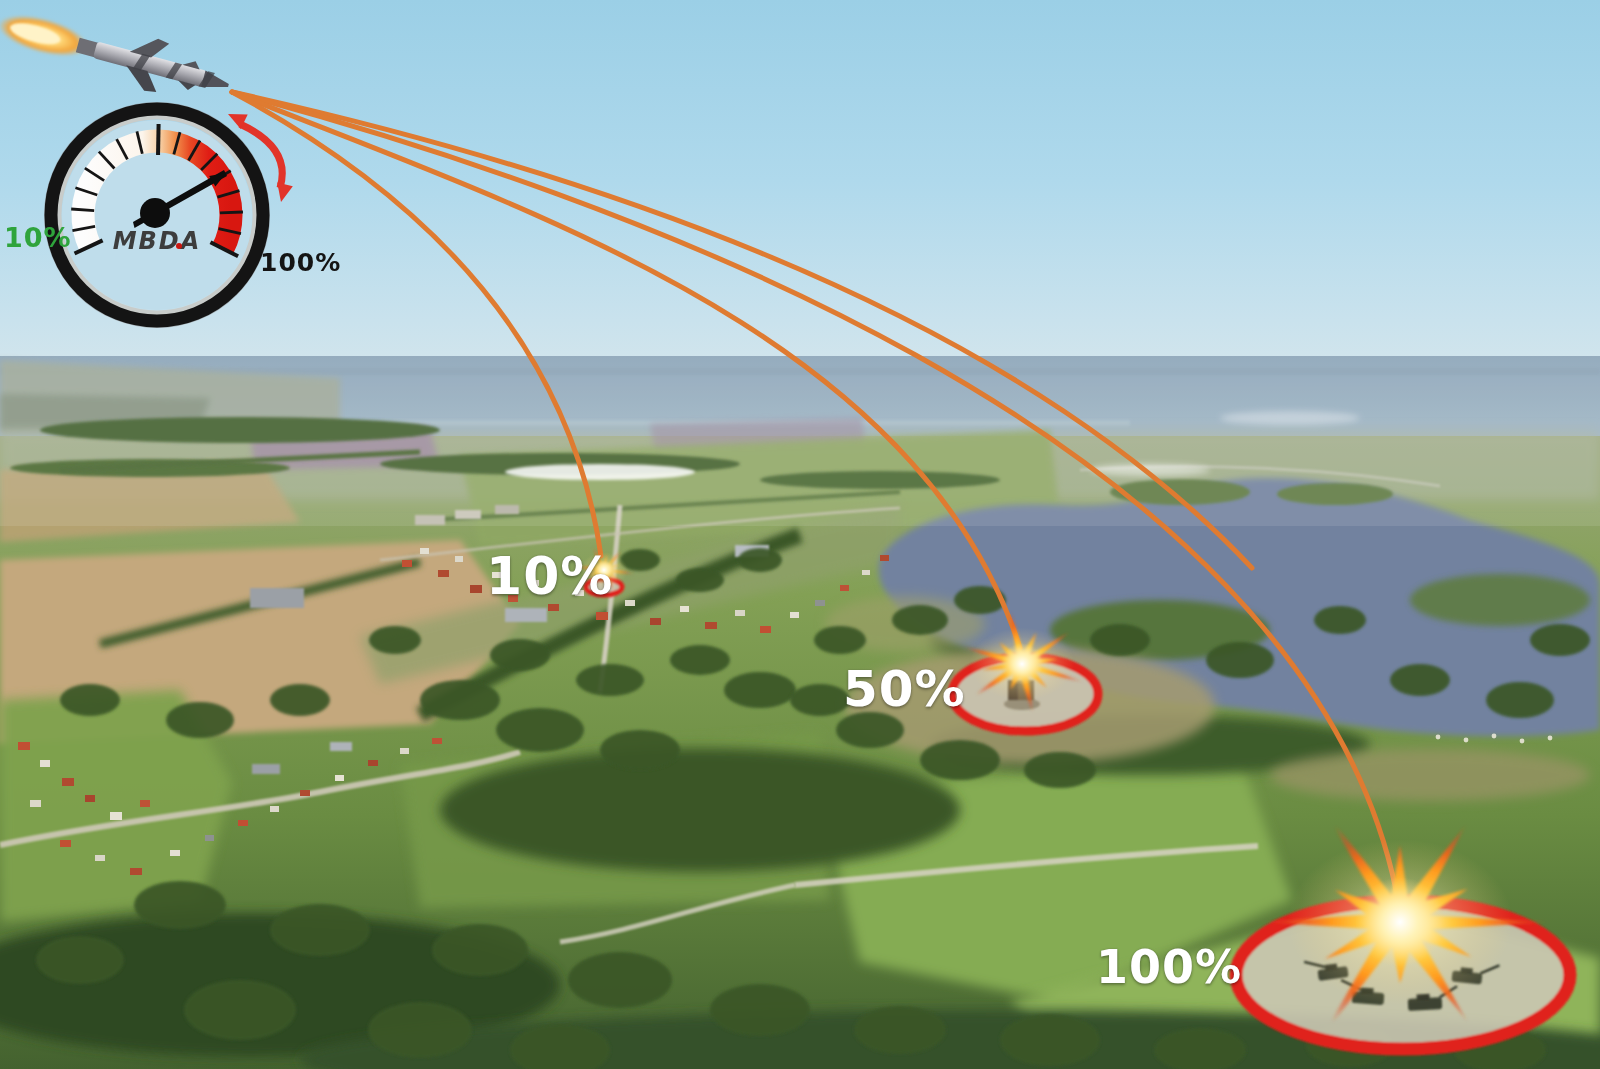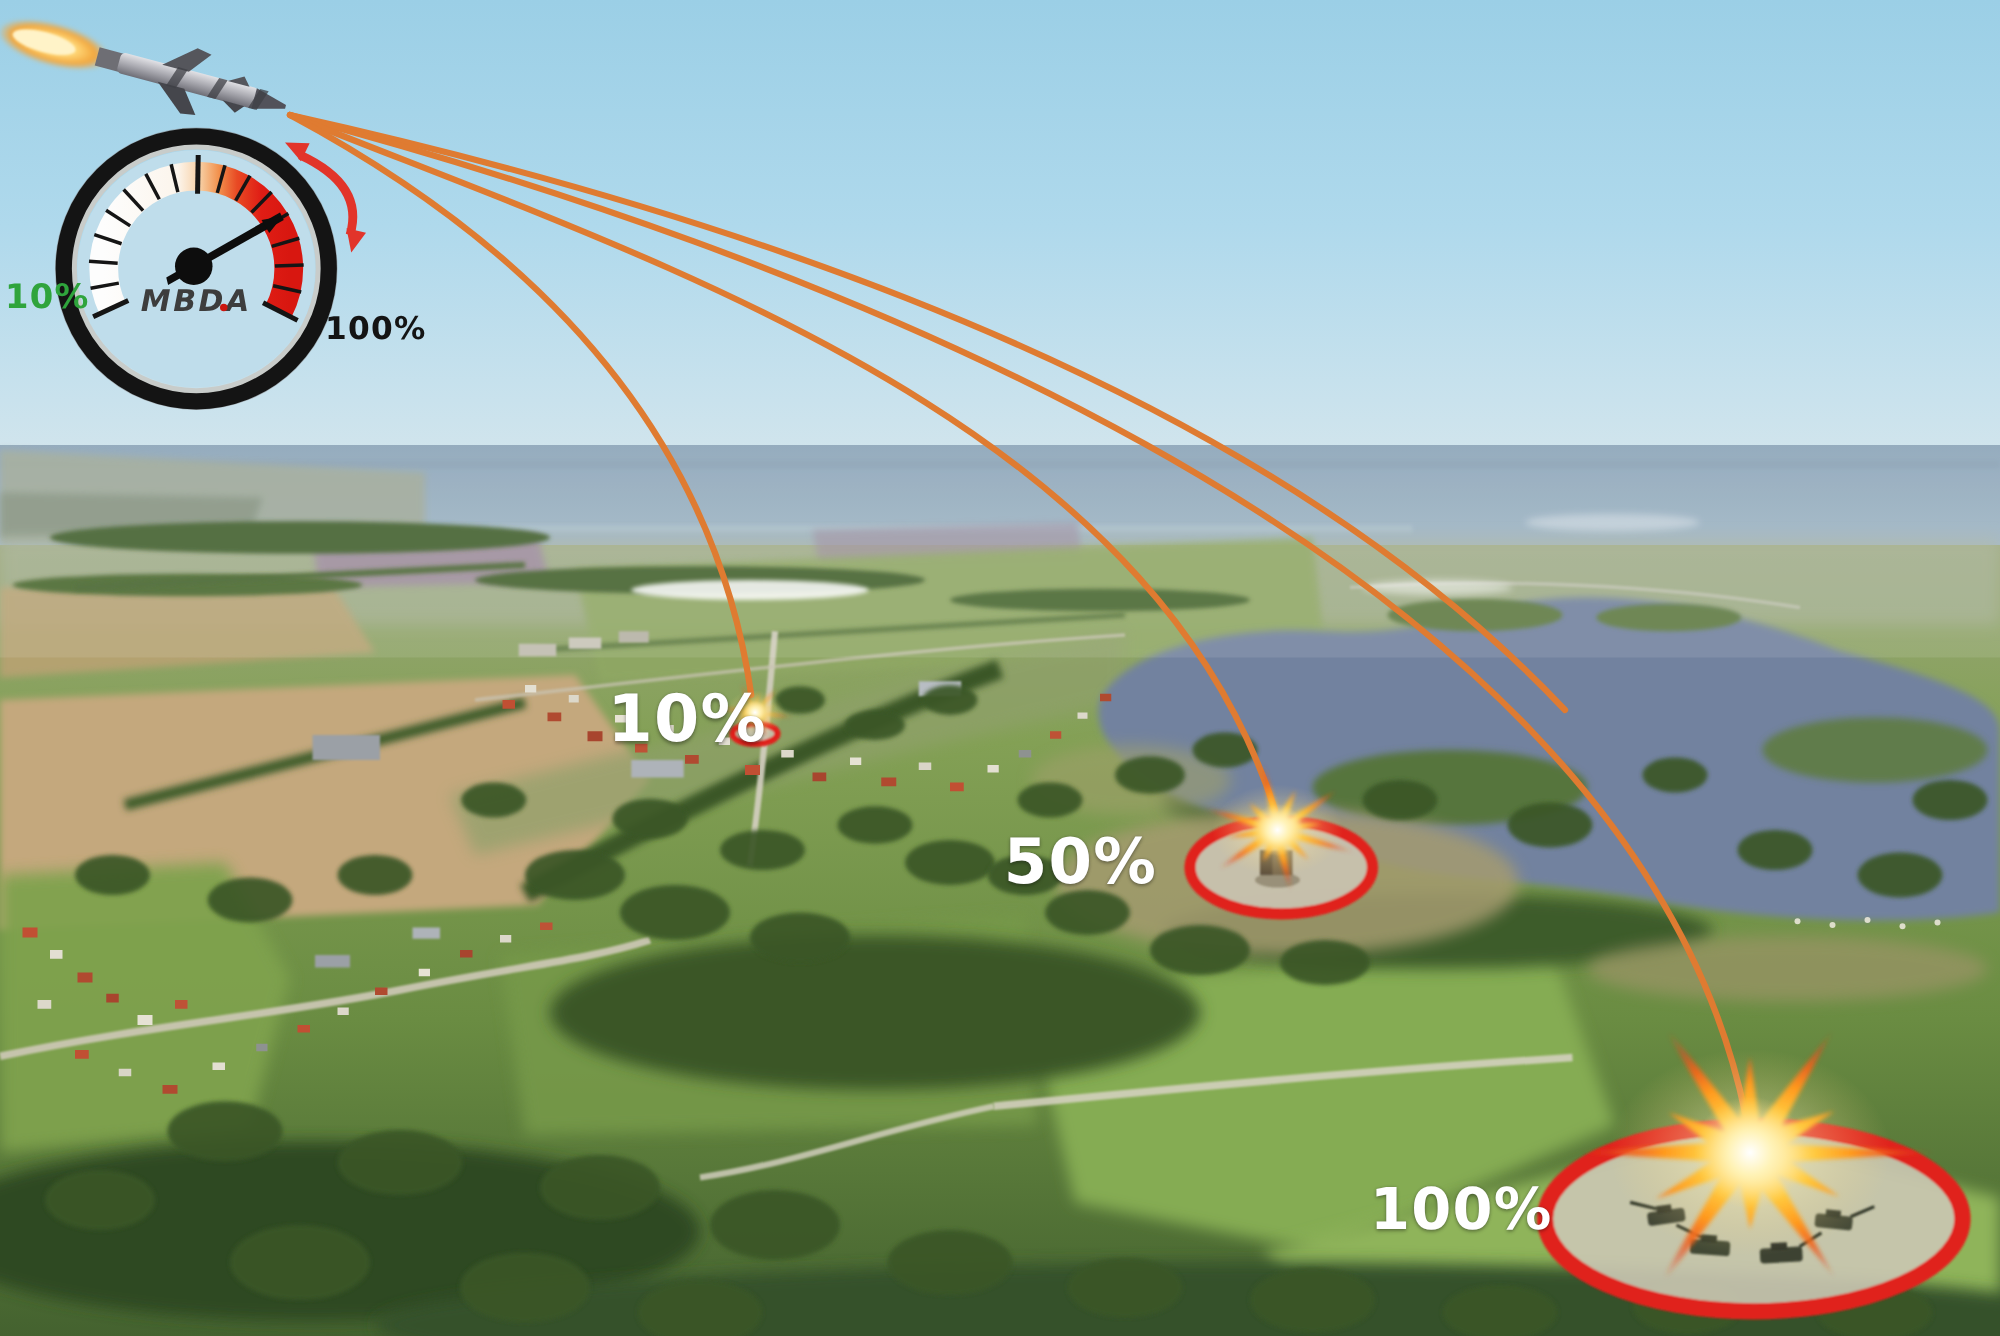--- a/index.html
+++ b/index.html
@@ -2,21 +2,21 @@
 <html><head>
 <meta charset="utf-8">
 <style>
   html,body{margin:0;padding:0;background:#222;}
   #scene{position:relative;width:1600px;height:1069px;overflow:hidden;
          font-family:"DejaVu Sans","Liberation Sans",sans-serif;}
   #scene svg{position:absolute;left:0;top:0;}
   .lbl{position:absolute;font-weight:bold;line-height:1;letter-spacing:1px;white-space:nowrap;}
   .target-lbl{color:#fff;text-shadow:0 0 2px rgba(60,60,60,.35),0 2px 3px rgba(0,0,0,.3);}
   #lbl-10{left:486px;top:550px;font-size:52px;}
-  #lbl-50{left:803px;top:664px;font-size:50px;}
+  #lbl-50{left:843px;top:664px;font-size:50px;}
   #lbl-100{left:1096px;top:944px;font-size:46px;}
   #gauge-min{left:4px;top:224px;font-size:27px;color:#2FA43C;}
   #gauge-max{left:260px;top:250px;font-size:25px;color:#141414;}
 </style>
 </head>
 <body>
 
 <div id="scene">
 <svg id="art" width="1600" height="1069" viewBox="0 0 1600 1069">
   <defs>

